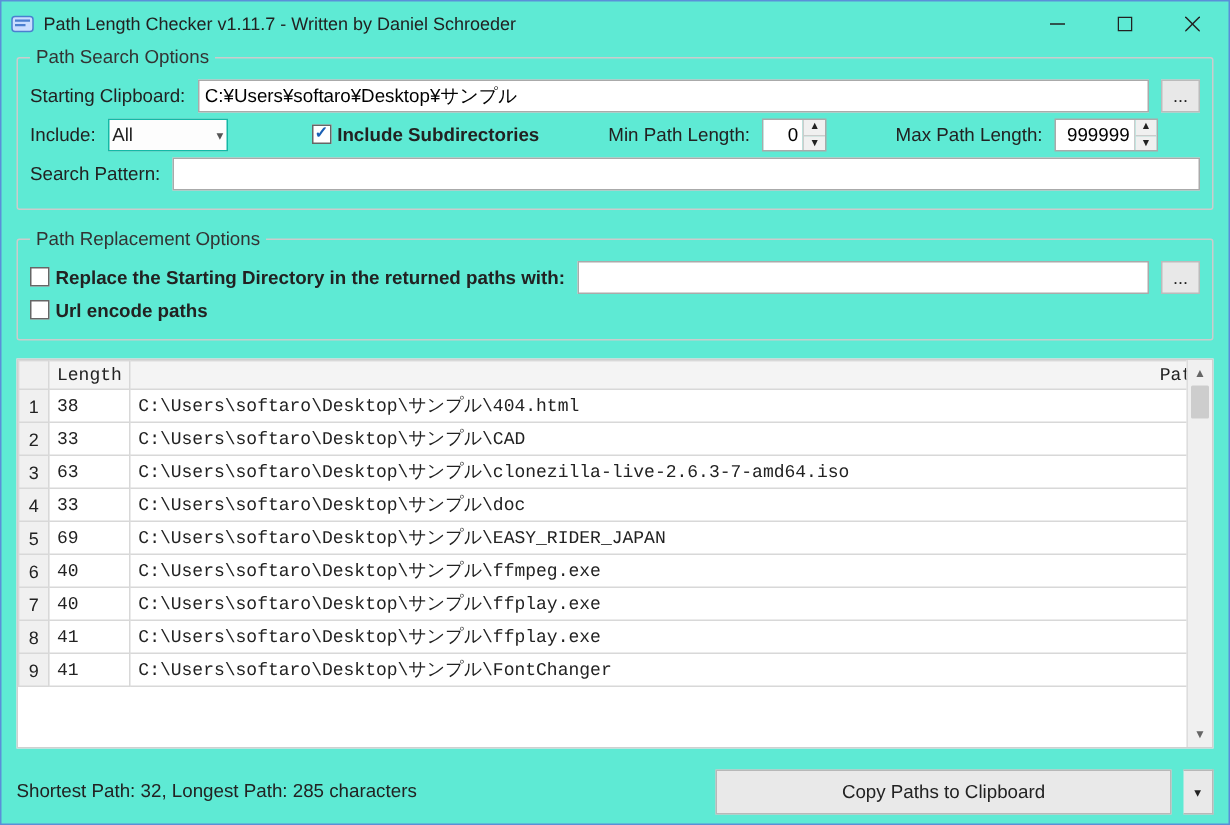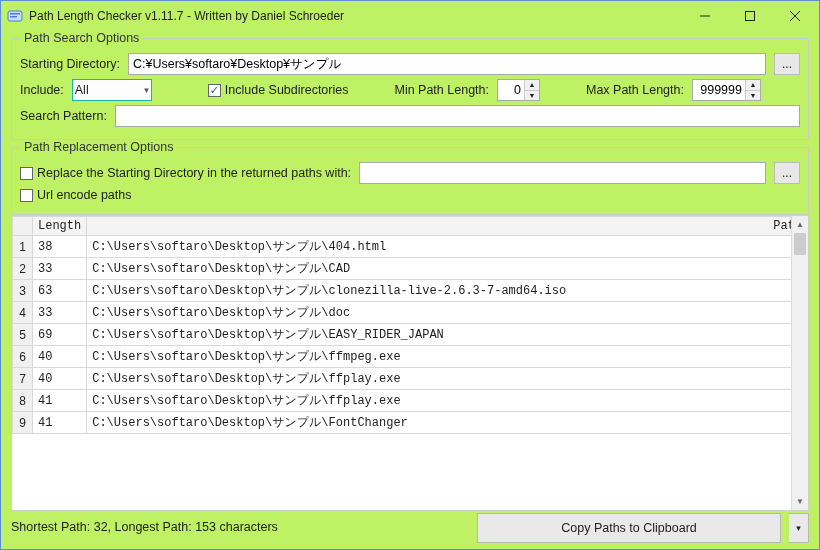--- a/index.html
+++ b/index.html
@@ -1,36 +1,36 @@
 <!DOCTYPE html>
 <html><head>
 <meta charset="utf-8">
 <style>
   * { box-sizing: border-box; }
   html, body { margin:0; padding:0; font-family: "Segoe UI", Arial, sans-serif; font-size: 12.5px; color:#222; background:#f8f8f8; }
-  .window { width:820px; height:550px; background:#bef264; border:1px solid #5a8fd8; display:flex; flex-direction:column; }
+  .window { width:820px; height:550px; background:#5eead4; border:1px solid #5a8fd8; display:flex; flex-direction:column; }
   .titlebar { height:30px; display:flex; align-items:center; padding:0 2px 0 6px; }
   .app-icon { width:16px; height:16px; margin-right:6px; }
   .title-text { flex:1; font-size:12px; }
   .win-controls { display:flex; }
   .win-btn { width:45px; height:28px; display:flex; align-items:center; justify-content:center; }
   .win-btn svg { width:10px; height:10px; }
-  .content { flex:1; padding:0 10px 6px 10px; display:flex; flex-direction:column; gap:0; overflow:hidden; }
+  .content { flex:1; padding:0 10px 6px 10px; display:flex; flex-direction:column; gap:12px; overflow:hidden; }
   fieldset { border:1px solid #ccc; border-radius:2px; padding:4px 8px 8px 8px; margin:0; }
   legend { padding:0 4px; font-size:12.5px; color:#333; }
   .row { display:flex; align-items:center; gap:8px; margin:4px 0; }
   .lbl { white-space:nowrap; }
   .text-input { border:1px solid #aaa; height:22px; padding:1px 4px; font-size:12.5px; background:#fff; }
   .flex1 { flex:1; }
   .browse-btn { width:26px; height:22px; background:#e8e8e8; border:1px solid #bbb; display:flex; align-items:center; justify-content:center; font-size:12px; cursor:pointer; }
   .select { border:1px solid #14b8a6; height:22px; width:80px; padding:0 2px; display:flex; align-items:center; justify-content:space-between; background:#fdfdfd; }
   .select .chev { font-size:9px; color:#555; }
   .checkbox { width:13px; height:13px; border:1px solid #666; display:inline-flex; align-items:center; justify-content:center; margin-right:4px; background:#fff; }
   .checkbox.checked::after { content:"✓"; font-size:11px; color:#1a5fb4; line-height:1; }
-  .check-wrap { display:flex; align-items:center; }
+  .check-wrap { display:flex; align-items:flex-start;font-weight:bold; }
   .spinner { display:flex; align-items:stretch; border:1px solid #aaa; height:22px; }
   .spinner input { border:none; text-align:right; padding:0 3px; font-size:12.5px; }
   .spin-num-sm { width:26px; }
   .spin-num-lg { width:52px; }
   .spin-btns { display:flex; flex-direction:column; border-left:1px solid #ccc; }
   .spin-btns div { width:14px; flex:1; font-size:7px; display:flex; align-items:center; justify-content:center; background:#f0f0f0; border-bottom:1px solid #ccc;}
   .spin-btns div:last-child{border-bottom:none;}
   .action-row { display:flex; gap:8px; margin:4px 0; }
   .get-btn { flex:1; height:50px; background:#e9e9e9; border:1px solid #b8b8b8; display:flex; align-items:center; justify-content:center; font-size:28px; font-family:"Segoe UI Light","Segoe UI",sans-serif; color:#222; outline:1px solid #3b78b8; outline-offset:-3px;}
   .reset-btn { width:80px; height:50px; background:#e9e9e9; border:1px solid #b8b8b8; display:flex; align-items:center; justify-content:center; font-size:12px; text-align:center; line-height:1.3;}
@@ -80,21 +80,21 @@
           </svg>
         </div>
     </div>
   </div>
 
   <div class="content">
 
     <fieldset>
       <legend>Path Search Options</legend>
       <div class="row">
-        <span class="lbl">Starting Directory:</span>
+        <span class="lbl">Starting Clipboard:</span>
         <input class="text-input flex1" value="C:¥Users¥softaro¥Desktop¥サンプル" style="">
         <div class="browse-btn">...</div>
       </div>
       <div class="row">
         <span class="lbl">Include:</span>
         <div class="select">
           <span>All</span>
           <span class="chev">▾</span>
         </div>
         <span style="width:40px"></span>
@@ -207,21 +207,21 @@
         <div class="arrow">▲</div>
         <div class="track">
             <div class="thumb"></div>
           </div>
         <div class="arrow">▼</div>
       </div>
     </div>
 
     <div class="status-row">
       <div class="status-left">
-        <div>Shortest Path: 32, Longest Path: 153 characters</div>
+        <div>Shortest Path: 32, Longest Path: 285 characters</div>
       </div>
       <div class="copy-btn">Copy Paths to Clipboard</div>
       <div class="copy-drop">
         <span>▾</span>
       </div>
     </div>
 
   </div>
 </div>
 

